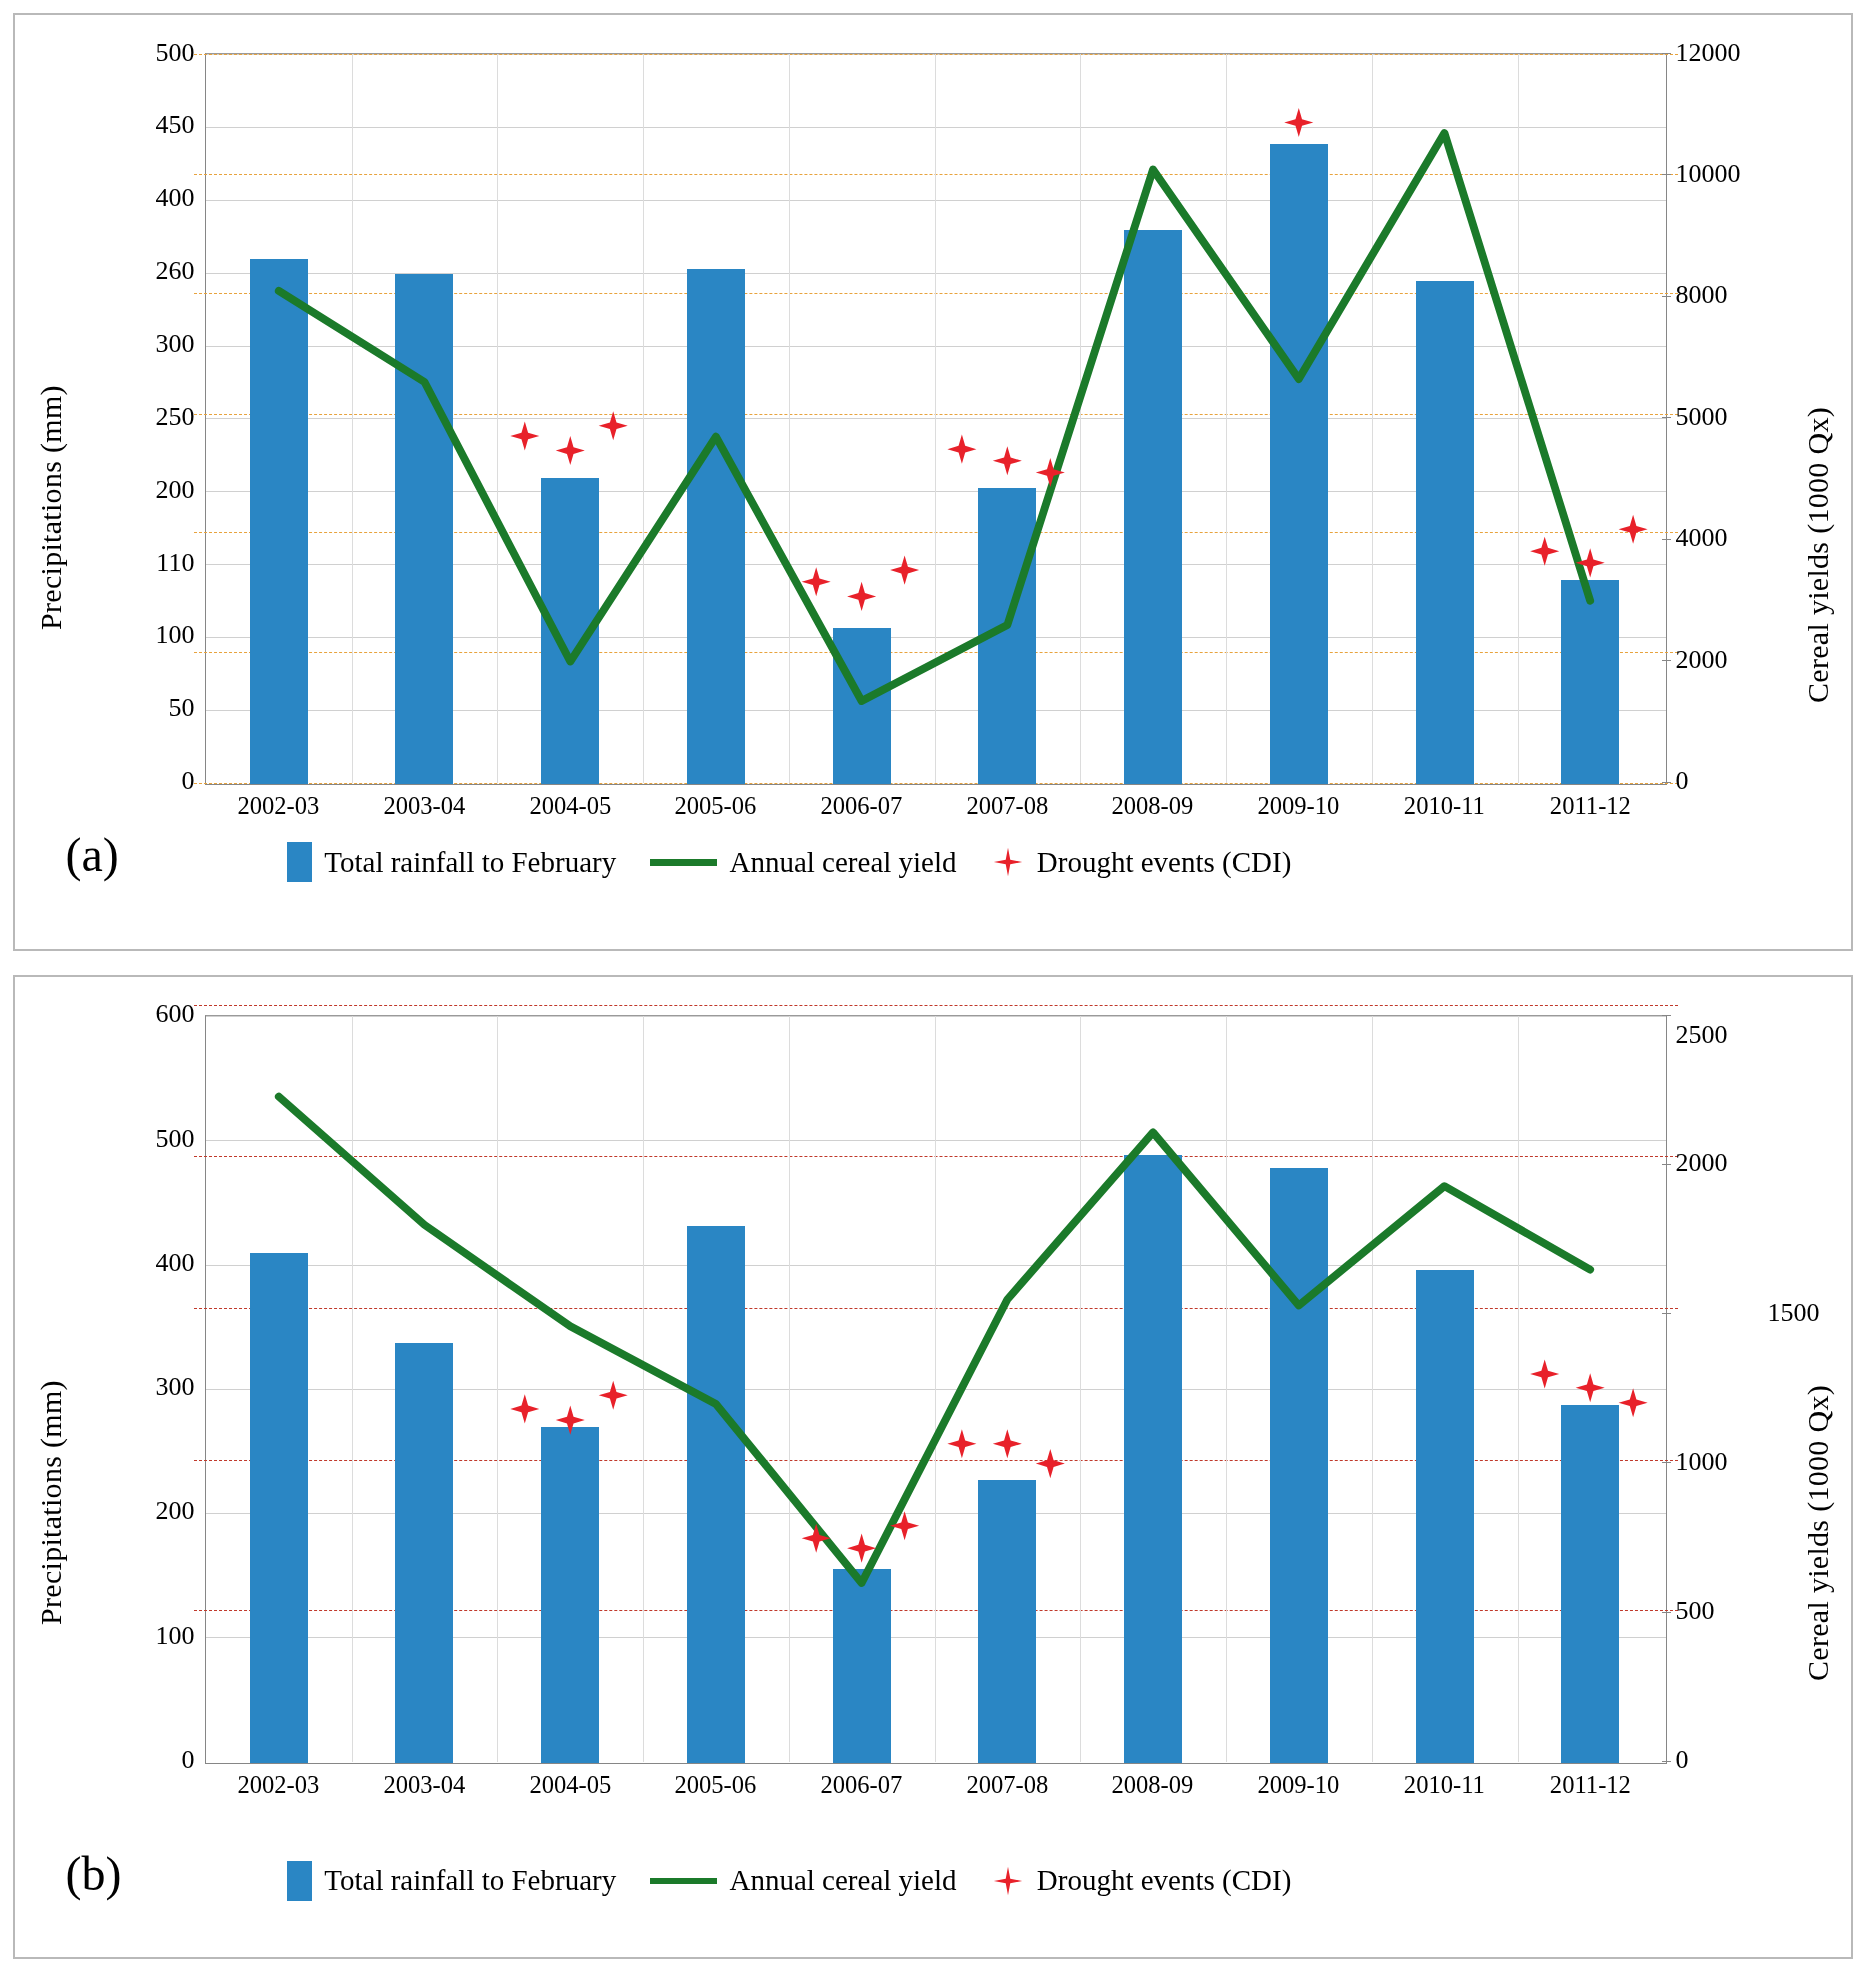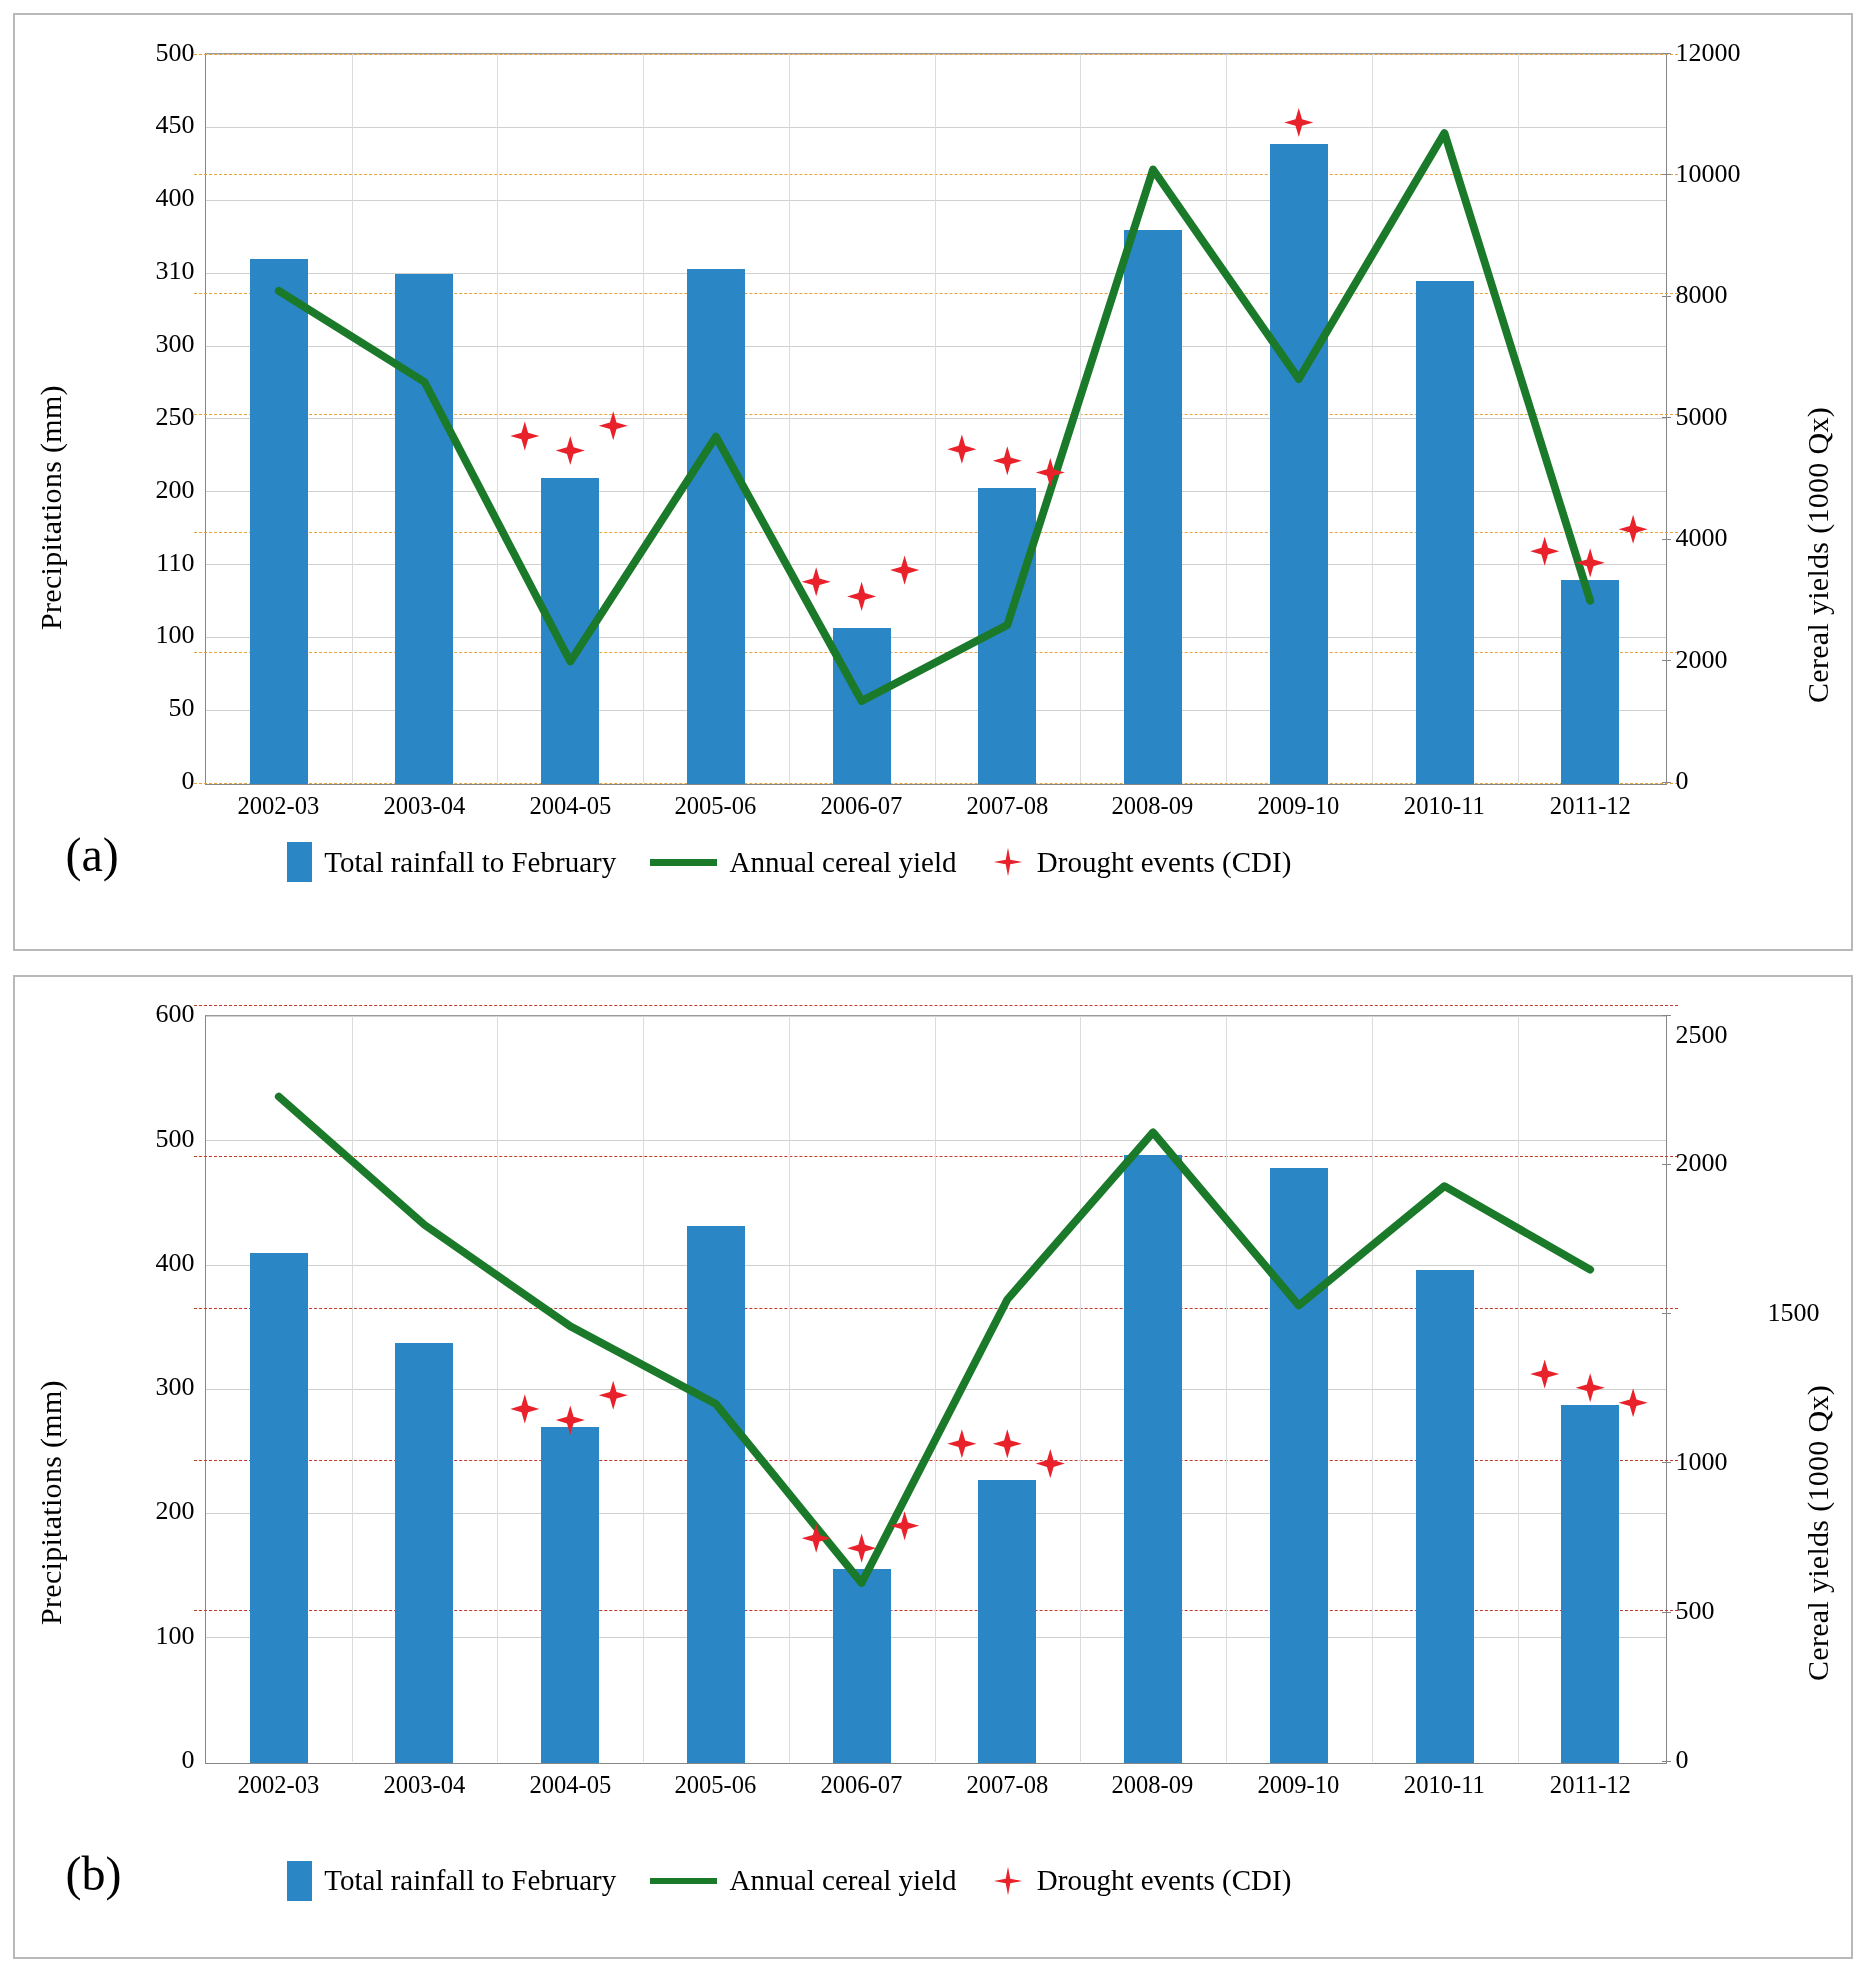--- a/index.html
+++ b/index.html
@@ -212,21 +212,21 @@
           <span>Drought events (CDI)</span>
         </div>
       </div>
     <div class="tick-label tick-left" style="left: 0px; width: 179px; top: 751px;">0</div>
         <div class="tick-label tick-left" style="left: 0px; width: 179px; top: 678px;">50</div>
         <div class="tick-label tick-left" style="left: 0px; width: 179px; top: 605px;">100</div>
         <div class="tick-label tick-left" style="left: 0px; width: 179px; top: 533px;">110</div>
         <div class="tick-label tick-left" style="left: 0px; width: 179px; top: 460px;">200</div>
         <div class="tick-label tick-left" style="left: 0px; width: 179px; top: 387px;">250</div>
         <div class="tick-label tick-left" style="left: 0px; width: 179px; top: 314px;">300</div>
-        <div class="tick-label tick-left" style="left: 0px; width: 179px; top: 241px;">310</div>
+        <div class="tick-label tick-left" style="left: 0px; width: 179px; top: 241px;">260</div>
         <div class="tick-label tick-left" style="left: 0px; width: 179px; top: 168px;">400</div>
         <div class="tick-label tick-left" style="left: 0px; width: 179px; top: 95px;">450</div>
         <div class="tick-label tick-left" style="left: 0px; width: 179px; top: 22.4px;">500</div>
         <div class="tick-label tick-right" style="left: 1660px; top: 751px;">0</div>
         <div style="position: absolute; left: 1647px; top: 767px; width: 9px; border-top: 1.7px solid rgb(134, 134, 134);"></div>
         <div class="tick-label tick-right" style="left: 1660px; top: 630px;">2000</div>
         <div style="position: absolute; left: 1647px; top: 645px; width: 9px; border-top: 1.7px solid rgb(134, 134, 134);"></div>
         <div class="tick-label tick-right" style="left: 1660px; top: 508px;">4000</div>
         <div style="position: absolute; left: 1647px; top: 524px; width: 9px; border-top: 1.7px solid rgb(134, 134, 134);"></div>
         <div class="tick-label tick-right" style="left: 1660px; top: 387px;">5000</div>

